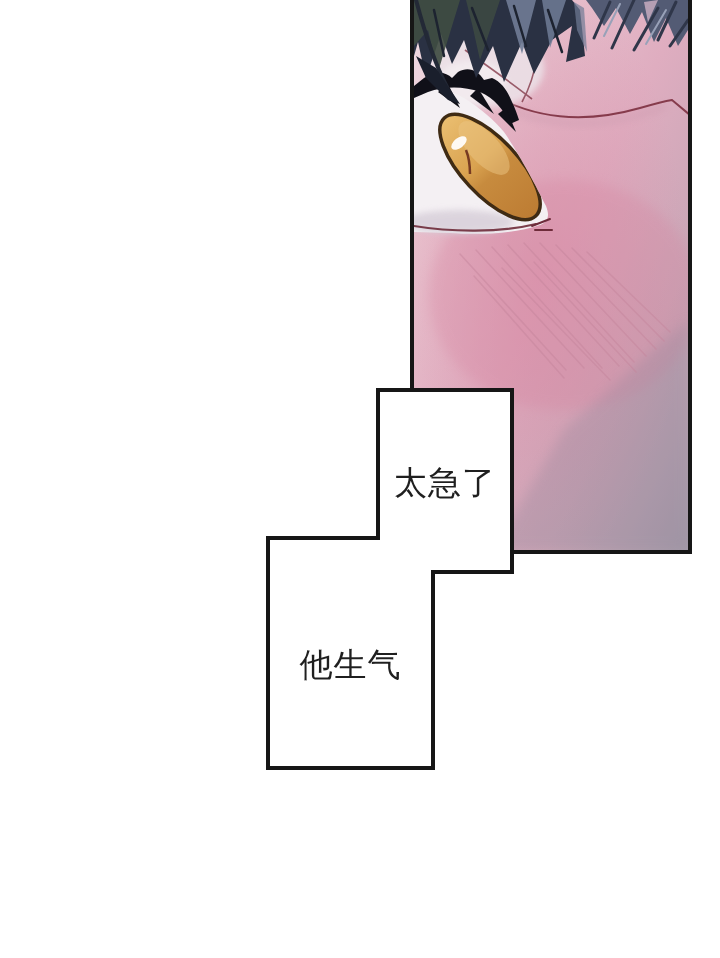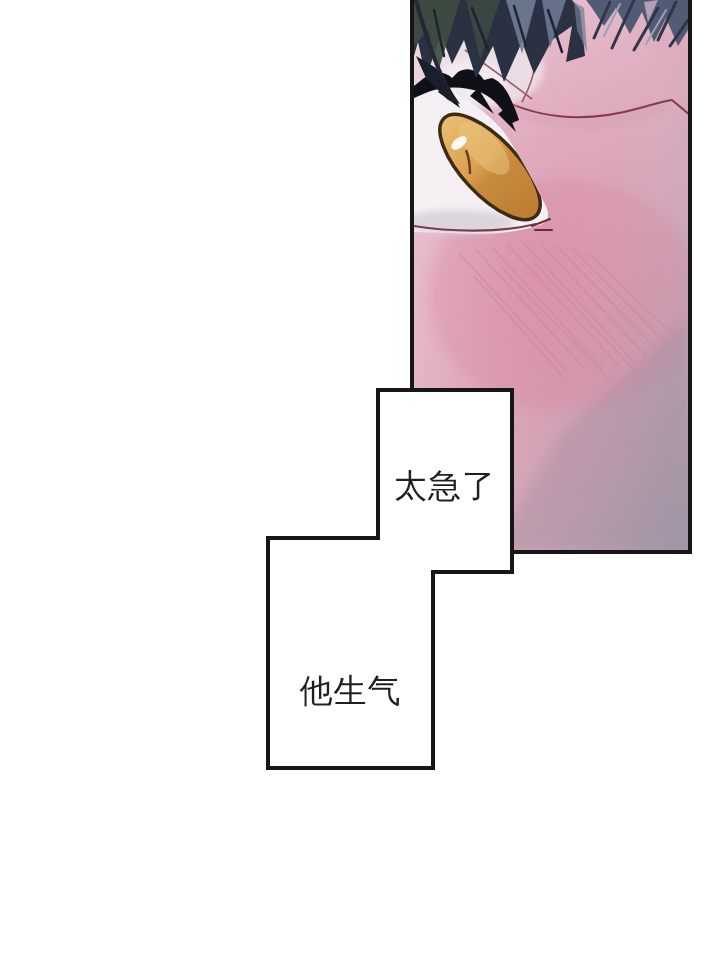--- a/index.html
+++ b/index.html
@@ -5,30 +5,30 @@
   :root{
     --page-bg:#ffffff; --ink:#161616; --text:#1f1f1f; --bubble-bg:#ffffff;
     --skin-light:#f0dde3; --skin-rose:#dfadc0; --skin-blush:#d88ca6; --skin-shadow-gray:#a49aa8;
     --hair-dark:#2a3143; --hair-slate:#4d5770; --hair-highlight:#707c96; --hair-green:#3f4c42;
     --iris-gold:#d9a250; --iris-amber:#bd7c33; --iris-outline:#3f2b14; --eye-white:#f4f0f3;
     --line-maroon:#7c2f3f;
   }
   html,body{margin:0;padding:0;}
   body{width:720px;height:958px;background:var(--page-bg,#fff);position:relative;overflow:hidden;
        font-family:"Liberation Sans","DejaVu Sans",sans-serif;}
-  .stage{position:absolute;left:0;top:0;width:720px;height:958px;}
+  .stage{position:absolute;left:0;top:0;width:720px;height:958px;font-family:Liberation Mono, monospace;}
   .panel{position:absolute;left:410px;top:0;width:282px;height:554px;box-sizing:border-box;
          border:4px solid var(--ink,#161616);border-top:none;background:#e7c2ce;}
   .panel svg{display:block;}
   .bubbles{position:absolute;left:0;top:0;width:720px;height:958px;pointer-events:none;}
   .speech-text{position:absolute;display:flex;align-items:center;justify-content:center;
                color:var(--text,#1f1f1f);font-size:33px;letter-spacing:1px;line-height:39px;
                text-align:center;white-space:pre-line;font-weight:500;}
   .speech-text.top{left:380px;top:392px;width:130px;height:176px;padding-top:10px;box-sizing:border-box;}
-  .speech-text.bottom{left:270px;top:567px;width:161px;height:226px;padding-top:20px;box-sizing:border-box;}
+  .speech-text.bottom{left:270px;top:544px;width:161px;height:226px;padding-top:20px;box-sizing:border-box;}
 </style>
 </head>
 <body>
 
 <div class="stage">
 
   <div class="panel">
     <svg width="274" height="550" viewBox="0 0 274 550" xmlns="http://www.w3.org/2000/svg">
       <defs>
         <linearGradient id="skinGrad" x1="0" y1="0" x2="1" y2="1">

